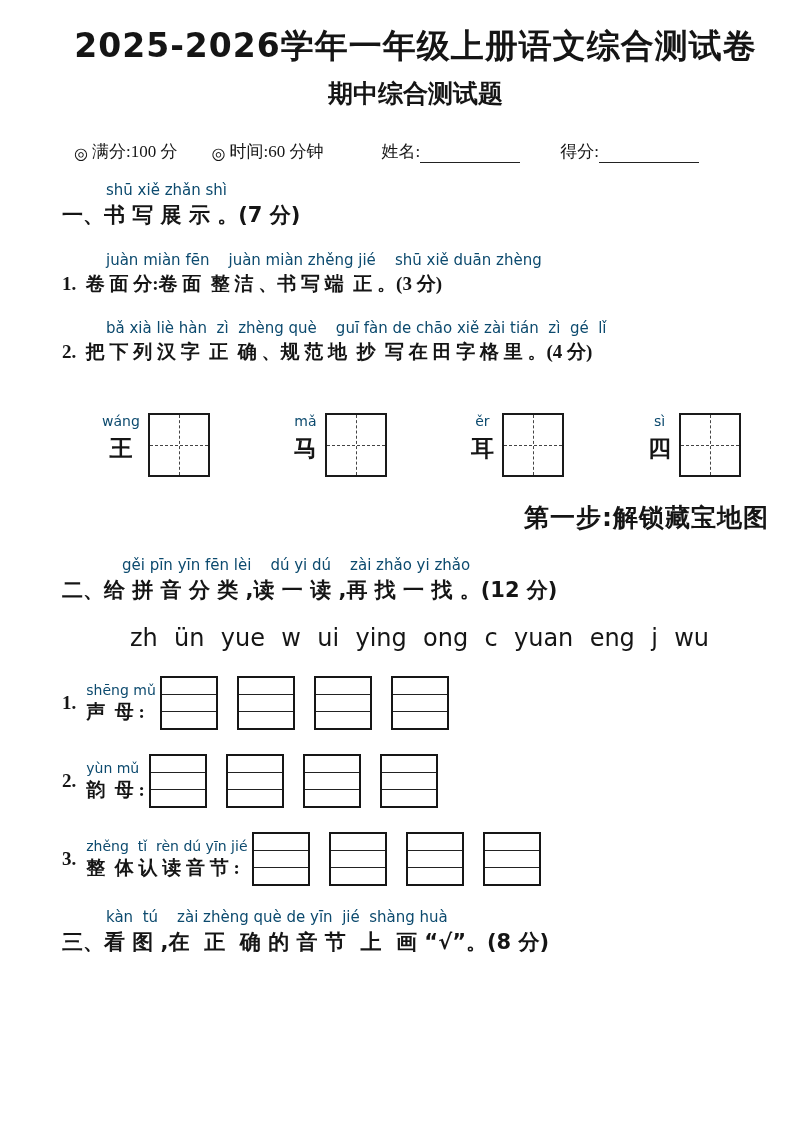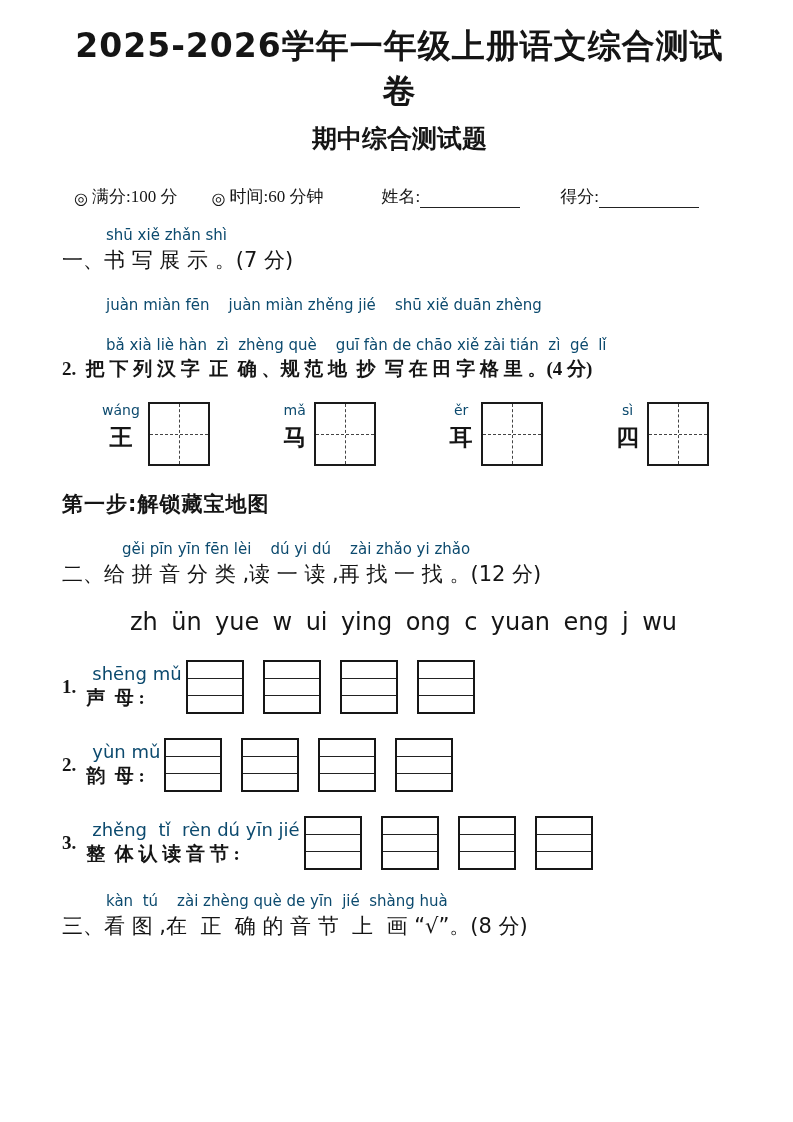--- a/index.html
+++ b/index.html
@@ -3,21 +3,21 @@
 <meta charset="utf-8">
 <style>
   * { margin:0; padding:0; box-sizing:border-box; }
   html,body { background:#ffffff; }
   body {
     width:793px; height:1122px; overflow:hidden;
     font-family:"DejaVu Sans", sans-serif;
     color:#151515;
     position:relative;
   }
-  .page { padding:24px 56px 0 62px; }
+  .page { padding:24px 24px 0 62px; }
 
   .title {
     text-align:center; font-size:33px; font-weight:700;
     font-family:"DejaVu Sans", sans-serif; letter-spacing:1px;
   }
   .subtitle {
     text-align:center; font-size:25px; font-weight:700; margin-top:8px;
   }
 
   .info-row {
@@ -34,52 +34,52 @@
     margin-top:24px; font-size:20px; line-height:57px;
     font-family:"Liberation Serif", serif;
     text-indent:2.2em; letter-spacing:1.5px;
   }
 
   .pinyin {
     font-size:15px; white-space:pre; color:#0c4a6e;
     font-family:"DejaVu Sans", sans-serif;
   }
   .sec-title {
-    font-size:21px; font-weight:400; white-space:pre; margin-top:2px;
+    font-size:21px; font-weight:700; white-space:pre; margin-top:2px;
     font-family:"DejaVu Sans", sans-serif;
   }
   .qtext {
     font-size:19px; white-space:pre; margin-top:2px;
     font-family:"Liberation Serif", serif; font-weight:600;
   }
   .mt18 { margin-top:18px; } .mt22 { margin-top:22px; }
   .ind44 { margin-left:44px; } .ind60 { margin-left:60px; }
 
   
   .hz-row { display:flex; justify-content:space-between; margin:20px 28px 0 40px; }
-  .hz-group { display:flex; align-items:flex-start; }
+  .hz-group { display:flex; align-items:flex-start;margin-top:28px; }
   .hz-label { display:flex; flex-direction:column; align-items:center; margin-right:8px; }
   .hz-label .pinyin { font-size:14px; }
   .hz-char { font-size:23px; font-family:"Liberation Serif", serif; font-weight:600; margin-top:4px; }
   .tzg { width:62px; height:64px; border:2px solid #1a1a1a; position:relative; background:#fff; }
   .tzg .vdash { position:absolute; left:50%; top:0; bottom:0; width:0; border-left:1.5px dashed #444; }
   .tzg .hdash { position:absolute; top:50%; left:0; right:0; height:0; border-top:1.5px dashed #444; }
 
-  .banner { text-align:left; font-size:21px; font-weight:700; margin-top:24px; letter-spacing:1px; }
+  .banner { text-align:right; font-size:25px; font-weight:700; margin-top:24px; letter-spacing:1px; }
 
   .py-items {
     display:flex; justify-content:space-between;
     margin:20px 60px 0 68px; font-size:24px;
   }
 
   .ans-row { display:flex; align-items:center; margin-top:24px; }
   .ans-label { display:flex; align-items:center; }
   .q-num { font-size:19px; font-weight:700; font-family:"Liberation Serif", serif; margin-right:10px; }
   .lab-col { display:flex; flex-direction:column; }
-  .lab-col .pinyin { font-size:18px; margin-bottom:1px;margin-left:6px; }
+  .lab-col .pinyin { font-size:14px; margin-bottom:1px; }
   .lab-text { font-size:19px; font-family:"Liberation Serif", serif; font-weight:600; white-space:pre; }
   .boxes { display:flex; margin-left:4px; }
   .pbox { width:58px; height:54px; border:2px solid #161616; margin-right:19px; display:flex; flex-direction:column; background:#fff; }
   .pbox .prow { flex:1; border-bottom:1.5px solid #222; }
   .pbox .prow:last-child { border-bottom:none; }
 </style>
 </head>
 <body>
 
 <div class="page">
@@ -99,20 +99,21 @@
     <span class="gap-md"></span>
     <span class="info-item">得分:</span>
     <span class="blank"></span>
   </div>
 
 
   <div class="pinyin mt18 ind44">shū xiě zhǎn shì</div>
   <div class="sec-title">一、书 写 展 示 。(7 分)</div>
 
   <div class="pinyin mt22 ind44">juàn miàn fēn    juàn miàn zhěng jié    shū xiě duān zhèng</div>
+  <div class="qtext">1.  卷 面 分:卷 面  整 洁 、书 写 端  正 。(3 分)</div>
 
   <div class="pinyin mt22 ind44">bǎ xià liè hàn  zì  zhèng què    guī fàn de chāo xiě zài tián  zì  gé  lǐ</div>
   <div class="qtext">2.  把 下 列 汉 字  正  确 、规 范 地  抄  写 在 田 字 格 里 。(4 分)</div>
 
   <div class="hz-row">
     <div class="hz-group">
       <div class="hz-label">
         <span class="pinyin">wáng</span>
         <span class="hz-char">王</span>
       </div>

